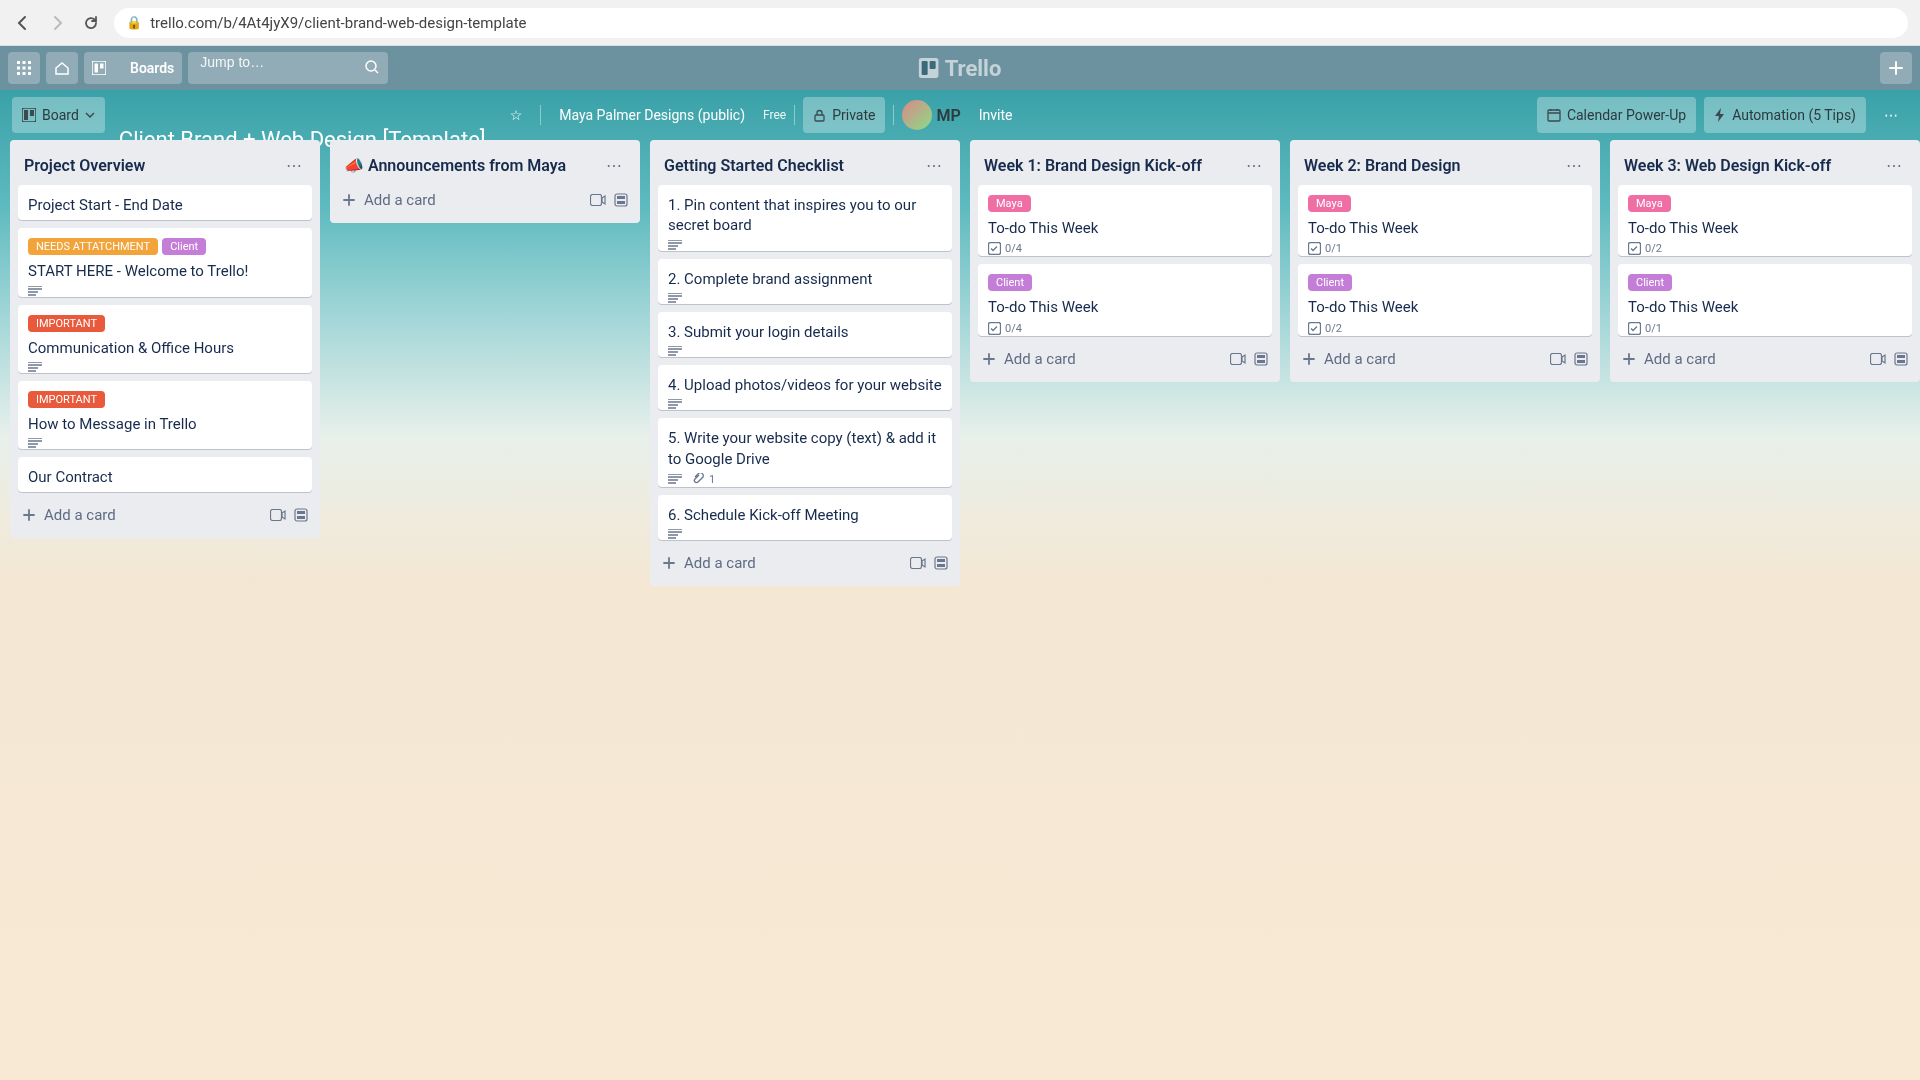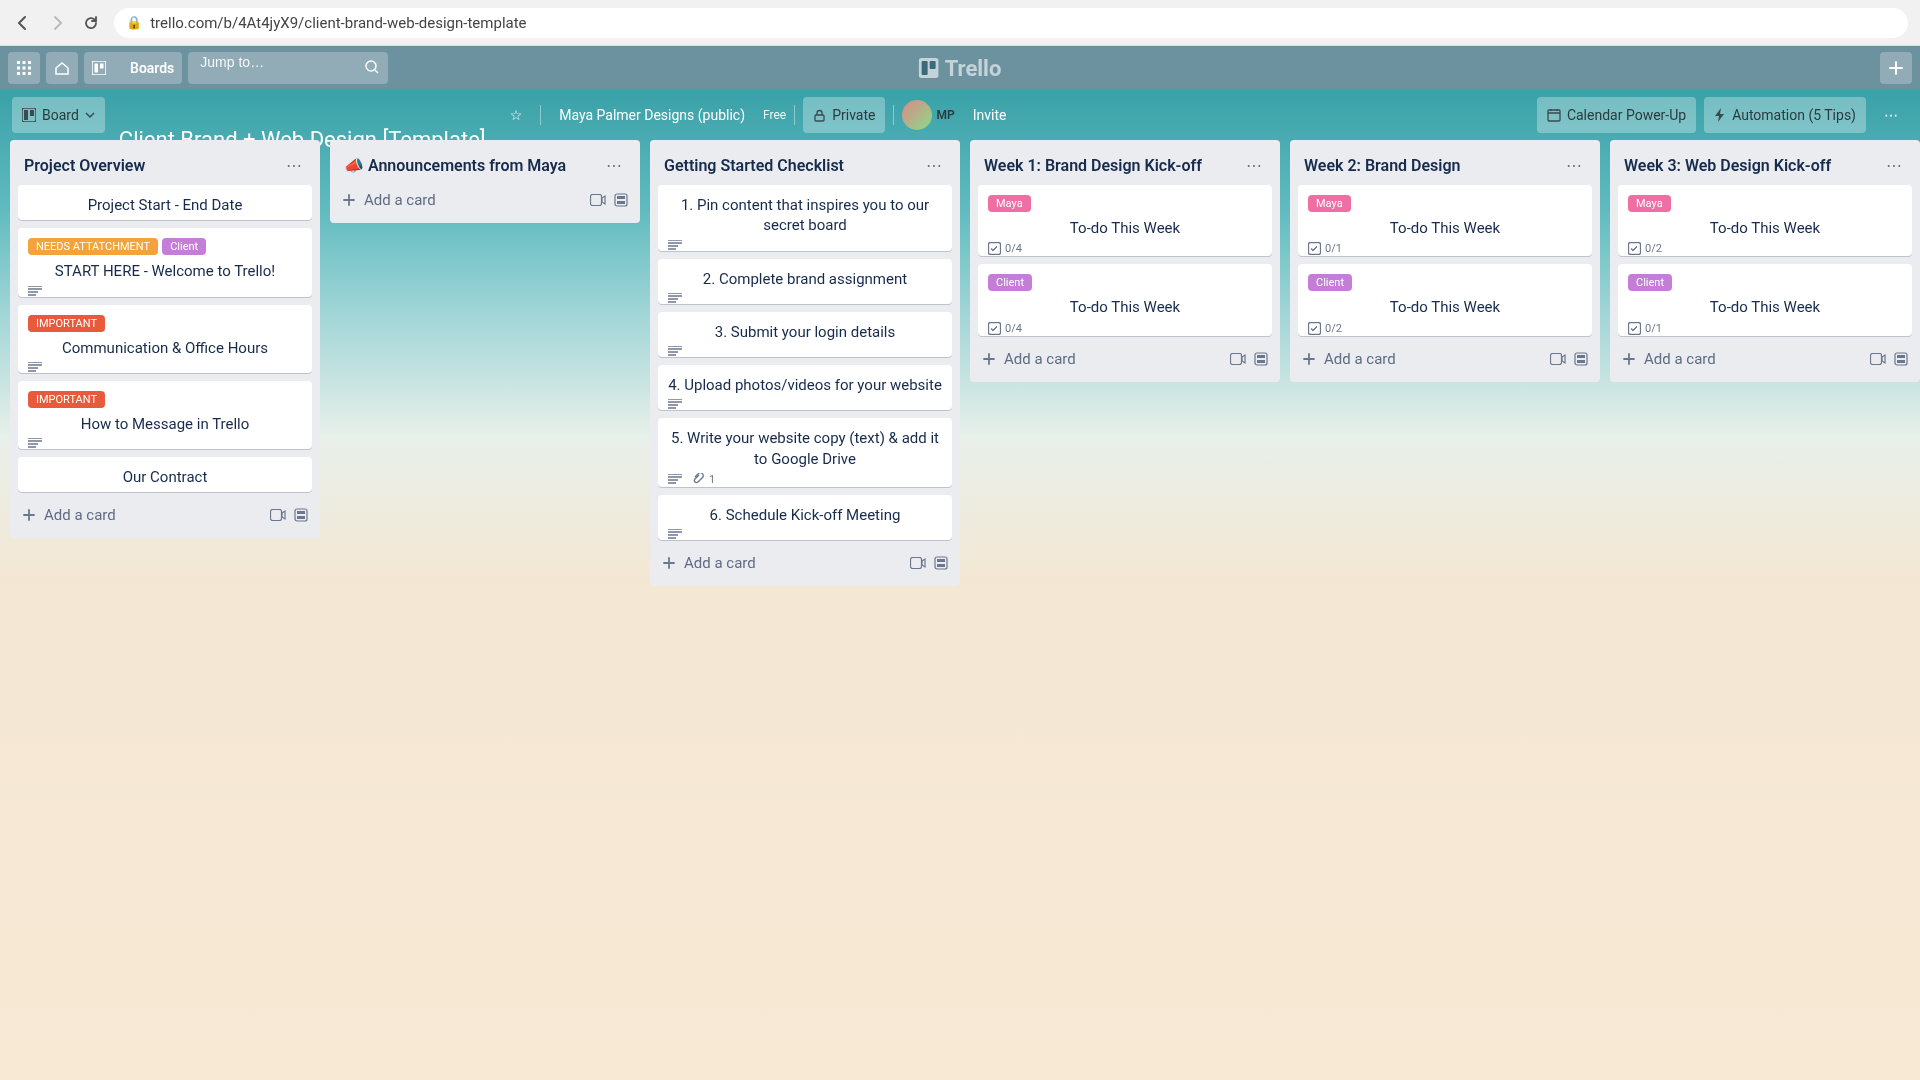--- a/index.html
+++ b/index.html
@@ -28,21 +28,21 @@
 .hdr-btn.boards { font-weight:600; gap:24px; }
 .search-box { position:relative; }
 .search-box input { height:32px; width:200px; border:none; border-radius:4px; background:rgba(255,255,255,0.25); padding:0 32px 12px 12px; color:#0369a1; font-size:14px; }
 .search-box input::placeholder { color:rgba(255,255,255,0.9); }
 .search-box .sicon { position:absolute; right:8px; top:7px; color:#fff; }
 .brand { position:absolute; left:50%; transform:translateX(-50%); font-weight:700; font-size:22px; color:rgba(255,255,255,0.6); display:flex;align-items:center;gap:6px;}
 .hdr-right { margin-left:auto; display:flex; gap:6px; }
 .board-bg {
   height: calc(1080px - 46px - 44px);
   background: linear-gradient(180deg,#3aa1a8 0%,#5fbbbf 12%,#9dd4d6 22%,#e8f0ea 35%,#f4e7d3 50%,#f7e9d4 100%);
-  position:relative; overflow:hidden;text-align:center;
+  position:relative; overflow:hidden;
 }
 .board-header {
   height:50px; display:flex; align-items:center; padding:0 12px; gap:8px; color:#fff;
 }
 .bh-btn { height:36px; padding:0 10px; border-radius:4px; background:rgba(255,255,255,0.3); display:flex;align-items:center;gap:6px; cursor:pointer; color:#2b3b3f; font-size:14px;}
 .bh-btn.clear { background:transparent; color:#fff; }
 .board-title { font-size:22px; font-weight:400; color:#fff; padding:0 6px;margin-top:48px;}
 .bh-spacer { flex:1; }
 .badge-free { font-size:12px; color:#fff; opacity:.9;}
 .avatar { width:30px;height:30px;border-radius:50%; background:linear-gradient(135deg,#d88,#8d8); display:flex;align-items:center;justify-content:center;font-size:12px;font-weight:700;color:#333;}
@@ -173,21 +173,21 @@
     <div class="bh-btn">
       <svg width="13" height="13" viewBox="0 0 13 13">
           <rect x="2" y="6" width="9" height="6" rx="1" fill="none" stroke="#3a4a4f" stroke-width="1.3"></rect>
           <path d="M4 6V4a2.5 2.5 0 015 0v2" stroke="#3a4a4f" stroke-width="1.3" fill="none"></path>
         </svg>
       <span>Private</span>
     </div>
     <div style="width:1px;height:20px;background:rgba(255,255,255,.4);"></div>
     <div class="avatar-wrap">
       <div class="avatar"></div>
-      <span style="font-size:12px;font-weight:600;color:#2b3b3f;">MP</span>
+      <span style="font-size:16px;font-weight:600;color:#2b3b3f;">MP</span>
     </div>
     <div class="bh-btn clear">
       <span>Invite</span>
     </div>
     <div class="bh-spacer"></div>
     <div class="bh-btn">
       <svg width="14" height="14" viewBox="0 0 14 14">
           <rect x="1" y="2" width="12" height="11" rx="1" fill="none" stroke="#3a4a4f" stroke-width="1.3"></rect>
           <path d="M1 5h12M4 1v2M10 1v2" stroke="#3a4a4f" stroke-width="1.3"></path>
         </svg>

